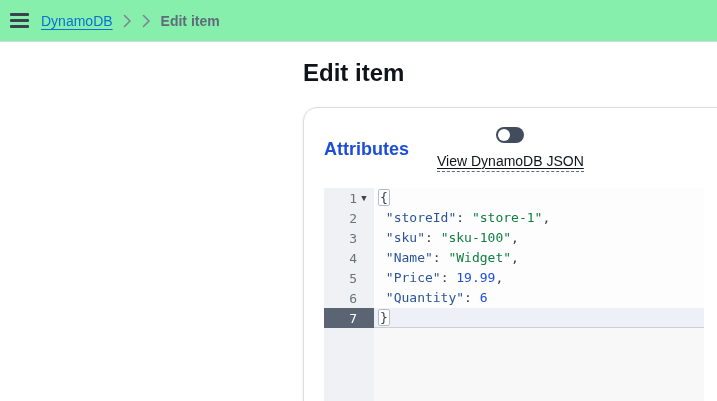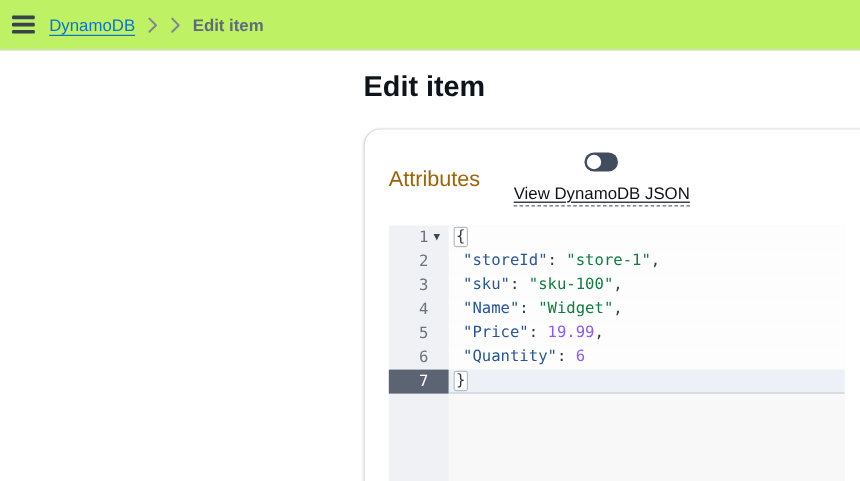--- a/index.html
+++ b/index.html
@@ -6,21 +6,21 @@
   html, body { margin: 0; padding: 0; }
   body {
     width: 717px; height: 401px; overflow: hidden; position: relative;
     background: #ffffff;
     font-family: "Liberation Sans", sans-serif;
     color: #16191f;
   }
 
   
   .topbar {
-    height: 42px; background: #bef264;
+    height: 42px; background: #86efac;
     border-bottom: 1px solid #d5d9d9;
     display: flex; align-items: center;
     padding-left: 10px;
   }
   .hamburger {
     background: none; border: none; cursor: pointer; padding: 0;
     width: 22px; height: 22px;
     display: flex; flex-direction: column; justify-content: center; gap: 3px;
     margin-right: 9px;
   }
@@ -38,21 +38,21 @@
   .page-title { margin: 16px 0 0; font-size: 24px; line-height: 29px; font-weight: 700; color: #0f141a; }
   .page-description { margin: 9px 0 0; font-size: 14px; line-height: 18px; color: #414d5c; white-space: nowrap; }
 
   
   .card {
     margin-top: 20px; width: 560px; height: 420px;
     background: #fff; border: 1px solid #dadee3; border-radius: 14px;
     box-shadow: 0 1px 3px rgba(0,28,36,.10);
   }
   .card-header { display: flex; align-items: center; padding: 19px 20px 0 20px; }
-  .card-heading { margin: 0; font-size: 18px; font-weight: 400; color: #a16207; }
+  .card-heading { margin: 0; font-size: 18px; font-weight: 700; color: #1d4ed8; }
   .toggle-group { display: flex; align-items: center; gap: 10px; margin-left: 28px; flex-direction: column; }
   .toggle {
     width: 28px; height: 16px; border-radius: 8px; background: #414d5c;
     position: relative; border: none; padding: 0; cursor: pointer; flex: none;
   }
   .toggle-knob { position: absolute; left: 2px; top: 2px; width: 12px; height: 12px; border-radius: 50%; background: #fff; }
   .toggle-label {
     font-size: 14px; color: #0f141a; cursor: pointer;
     text-decoration: underline; text-decoration-thickness: 1px; text-underline-offset: 2px;
     border-bottom: 1px dashed #5f6b7a; padding-bottom: 2px;
@@ -74,21 +74,21 @@
   .gutter-cell.active .fold { color: #fff; }
   .code { flex: 1; background: #f8f8f9; display: flex; flex-direction: column; overflow: hidden; }
   .code-line {
     height: 20px; flex: none; line-height: 20px; white-space: pre;
     padding-left: 4px; background: #fdfdfe; color: #333a42;
   }
   .code-line.active { background: #edf1f7; border-bottom: 1px solid #c9cfd8; line-height: 19px; }
   .seg-plain  { color: #333a42; }
   .seg-key    { color: #2a5598; }
   .seg-string { color: #0f7d3f; }
-  .seg-number { color: #8b5cf6; }
+  .seg-number { color: #1d4ed8; }
   .seg-bracket {
     color: #333a42; background: #fff;
     border: 1px solid #b7bdc5; border-radius: 2px; padding: 0 1px;
   }
 </style>
 </head>
 <body>
 
 <header class="topbar">
   <button class="hamburger" aria-label="menu">

